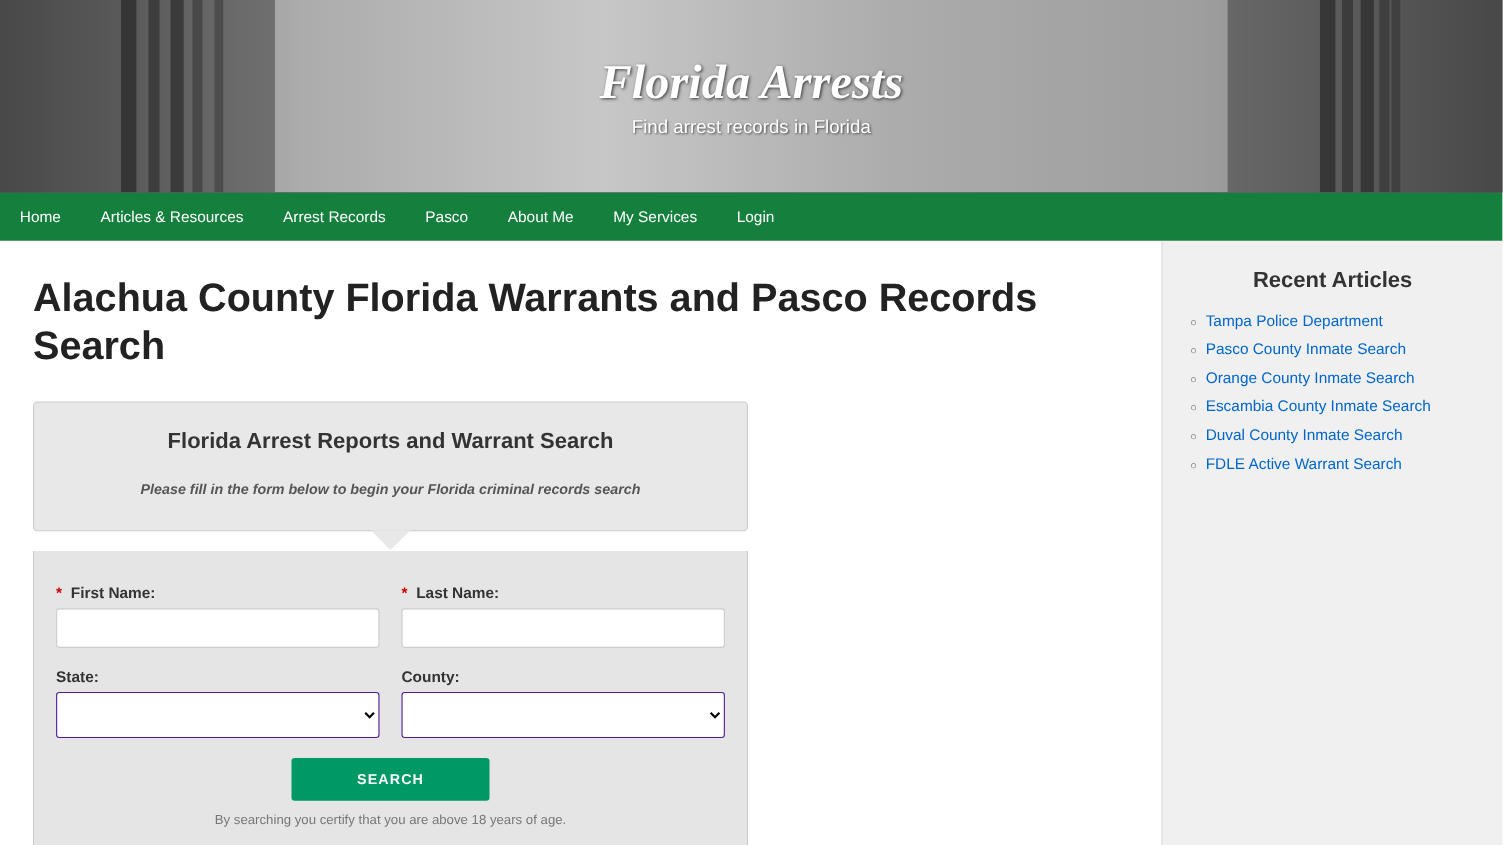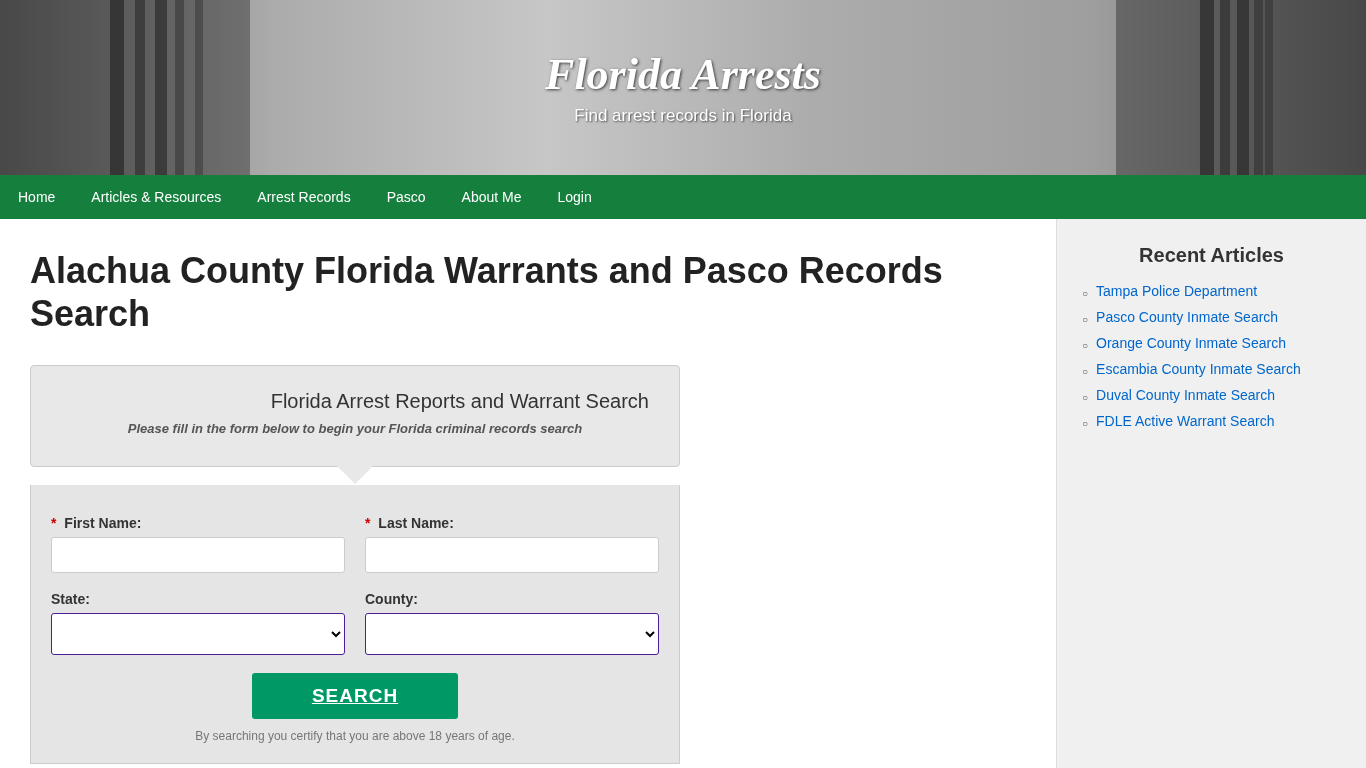--- a/index.html
+++ b/index.html
@@ -102,24 +102,24 @@
       left: 50%;
       transform: translateX(-50%);
       width: 0;
       height: 0;
       border-left: 18px solid transparent;
       border-right: 18px solid transparent;
       border-top: 18px solid #e8e8e8;
     }
     .search-box-title {
       font-size: 20px;
-      font-weight: normal;
+      font-weight: bold;
       color: #333;
-      text-align: right;
-      margin-bottom: 8px;
+      text-align: center;
+      margin-bottom: 24px;
     }
     .search-box-subtitle {
       font-size: 13px;
       font-style: italic;
       color: #555;
       text-align: center;
       margin-bottom: 0;
       font-weight: bold;
     }
 
@@ -170,25 +170,24 @@
     .search-btn-wrap {
       text-align: center;
       margin-top: 10px;
     }
     .search-btn {
       background: #009966;
       color: #fff;
       border: none;
       border-radius: 3px;
       padding: 12px 60px;
-      font-size: 19px;
+      font-size: 13px;
       font-weight: bold;
       letter-spacing: 1px;
       cursor: pointer;
-      text-decoration: underline;
     }
     .search-note {
       font-size: 12px;
       color: #777;
       text-align: center;
       margin-top: 10px;
     }
 
     
     .sidebar {
@@ -257,20 +256,21 @@
     <div class="header-subtitle">Find arrest records in Florida</div>
   </div>
 </header>
 
 <nav>
   <a href="#">Home</a>
   <a href="#">Articles &amp; Resources</a>
   <a href="#">Arrest Records</a>
   <a href="#">Pasco</a>
   <a href="#">About Me</a>
+  <a href="#">My Services</a>
   <a href="#">Login</a>
 </nav>
 
 <div class="main-container">
   <div class="content-area">
     <h1 class="page-title">Alachua County Florida Warrants and Pasco Records Search</h1>
 
     <div class="search-box-outer">
       <div class="search-box-title">Florida Arrest Reports and Warrant Search</div>
       <div class="search-box-subtitle">Please fill in the form below to begin your Florida criminal records search</div>

